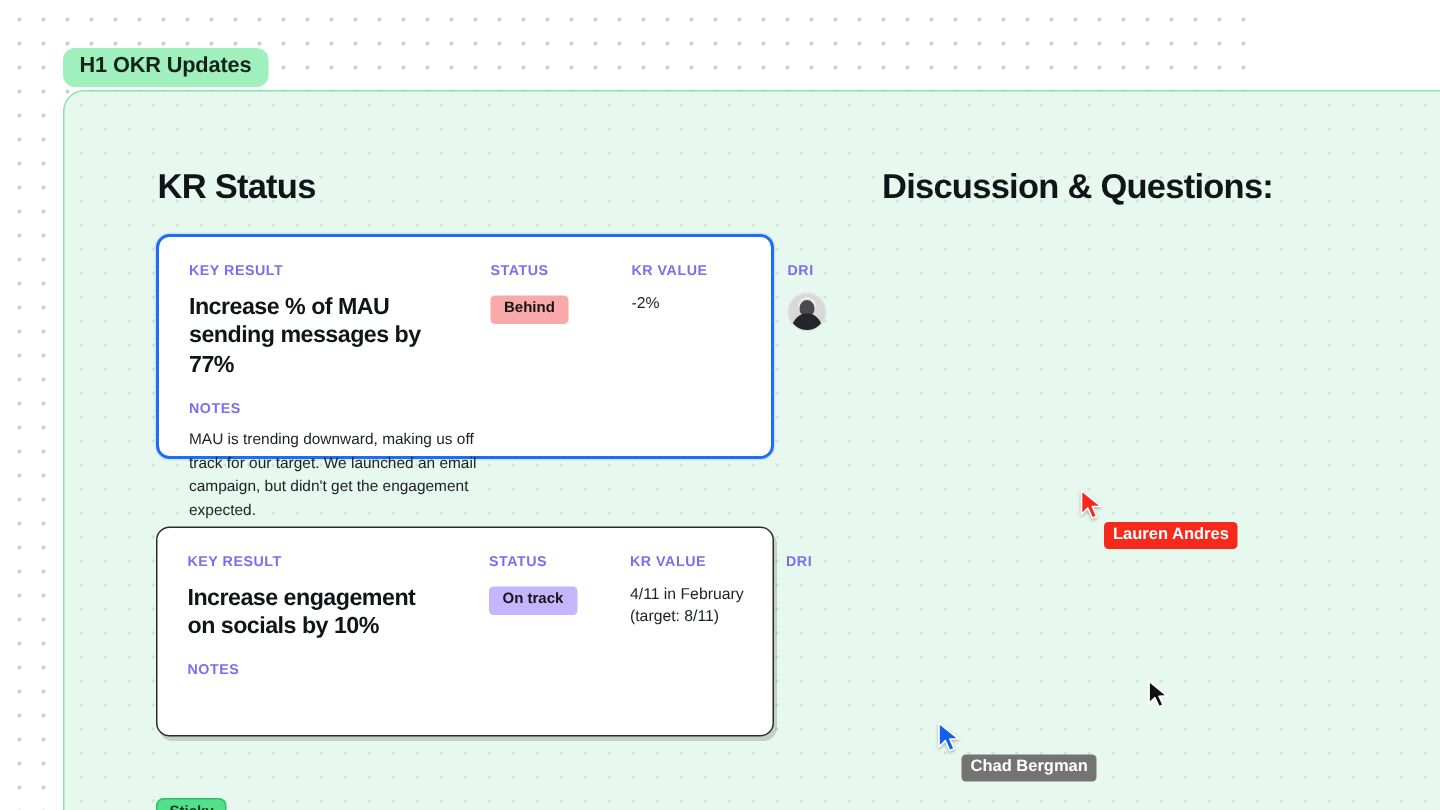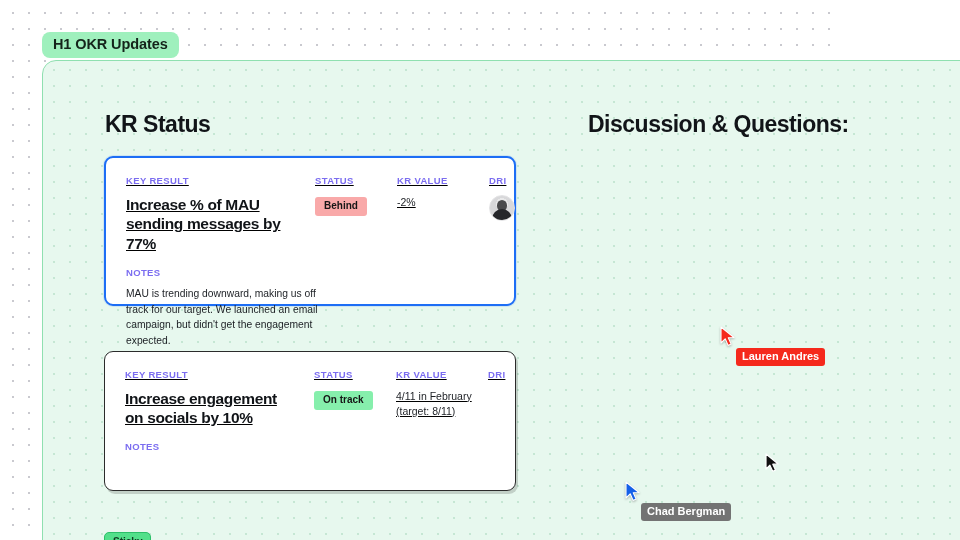--- a/index.html
+++ b/index.html
@@ -91,22 +91,21 @@
   .kr-card.plain {
     border: 1px solid #2b2b2b;
     box-shadow: 2px 3px 0 rgba(0,0,0,0.16);
   }
   #card-1 { top: 95px;  height: 150px; }
   #card-2 { top: 290px; height: 140px; }
 
   .card-grid {
     display: grid;
     grid-template-columns: 185px 78px 88px 40px;
-    column-gap: 4px;
-    text-decoration: underline;
+    column-gap: 16px;
   }
 
   .col-head {
     color: #7b6df0;
     font-size: 9.5px;
     font-weight: 700;
     letter-spacing: 0.35px;
     text-transform: uppercase;
     line-height: 1;
     margin-bottom: 9px;
@@ -126,21 +125,21 @@
     display: inline-block;
     font-size: 10px;
     font-weight: 700;
     padding: 4px 9px 5px 9px;
     border-radius: 3px;
     line-height: 1;
     color: #151515;
     white-space: nowrap;
   }
   .status-behind  { background: #f9a9a9; }
-  .status-ontrack { background: #86efac; }
+  .status-ontrack { background: #c4b5fd; }
 
   .kr-value {
     color: #1c1f24;
     font-size: 10.5px;
     line-height: 1.45;
     white-space: pre-line;
   }
 
   .avatar {
     width: 26px;

